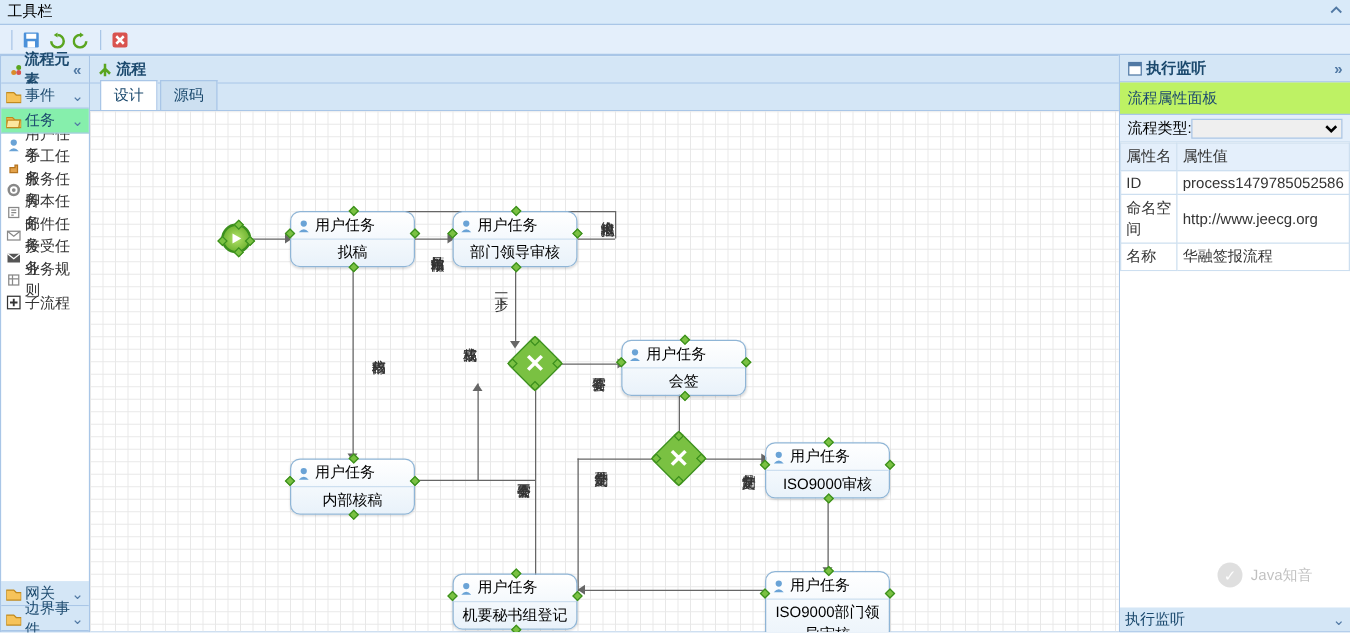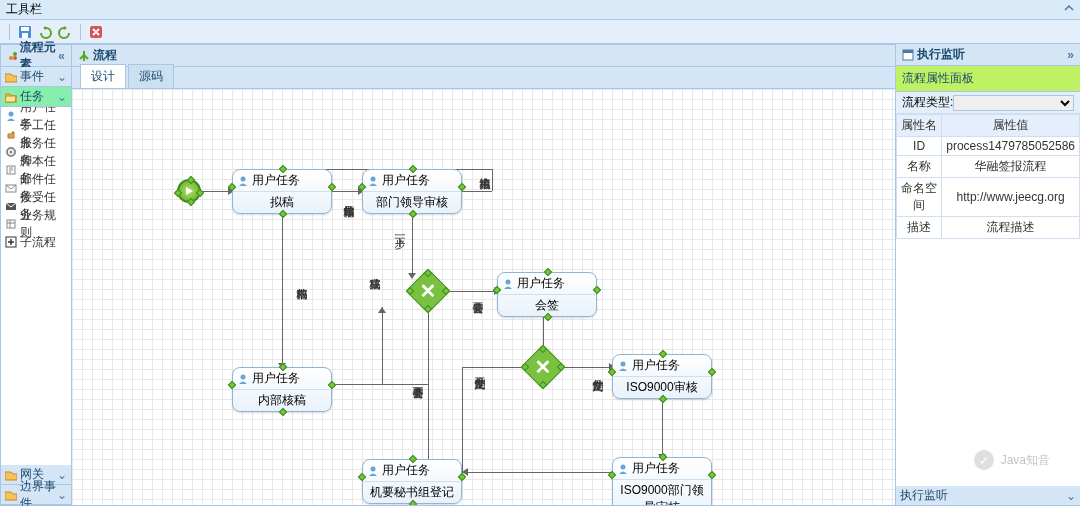--- a/index.html
+++ b/index.html
@@ -41,21 +41,21 @@
 .arrow.d{border-top:6px solid #666}
 .arrow.l{border-right:6px solid #666}
 .arrow.u{border-bottom:6px solid #666}
 .lbl{position:absolute;font-size:11px;color:#333;background:rgba(255,255,255,.7);padding:0 1px;line-height:13px}
 .lbl.v{writing-mode:vertical-rl}
 .right{width:185px;display:flex;flex-direction:column;border-left:1px solid #a9c6e7}
 .prop-sec{padding:4px 6px;background:#bef264;border-bottom:1px solid #a9c6e7;color:#1c4a6e}
 .prop-row{display:flex;align-items:center;padding:2px 6px;background:#e4effb;border-bottom:1px solid #cddff0}
 .prop-row select{flex:1;font-size:11px;border:1px solid #a9c6e7}
 .proptab{width:100%;border-collapse:collapse;background:#fff}
-.proptab td,.proptab th{border:1px solid #cddff0;padding:2px 4px;text-align:center;font-weight:normal;color:#333}
+.proptab td,.proptab th{border:1px solid #cddff0;padding:2px 4px;text-align:left;font-weight:normal;color:#333}
 .proptab th{background:#e4effb}
 .watermark{position:absolute;right:30px;bottom:35px;color:rgba(0,0,0,.25);font-size:20px;display:flex;align-items:center;pointer-events:none}
 .watermark svg{margin-right:6px;opacity:.5}
 </style>
 </head>
 <body>
 
 <div class="toolbar">
   <span>工具栏</span>
   <span class="toolbar-close">
@@ -389,30 +389,26 @@
       <tbody>
           <tr>
             <th>属性名</th>
             <th>属性值</th>
           </tr>
       <tr>
             <td>ID</td>
             <td>process1479785052586</td>
           </tr>
       <tr>
-            <td>名称</td>
-            <td>华融签报流程</td>
-          </tr>
-      <tr>
             <td>命名空间</td>
             <td>http://www.jeecg.org</td>
           </tr>
       <tr>
-            <td>描述</td>
-            <td>流程描述</td>
+            <td>名称</td>
+            <td>华融签报流程</td>
           </tr>
     </tbody>
       </table>
     <div style="flex:1;background:#fff"></div>
     <div class="acc-hd">
       <span>执行监听</span>
         <span class="sp">⌄</span>
     </div>
   </div>
 </div>

